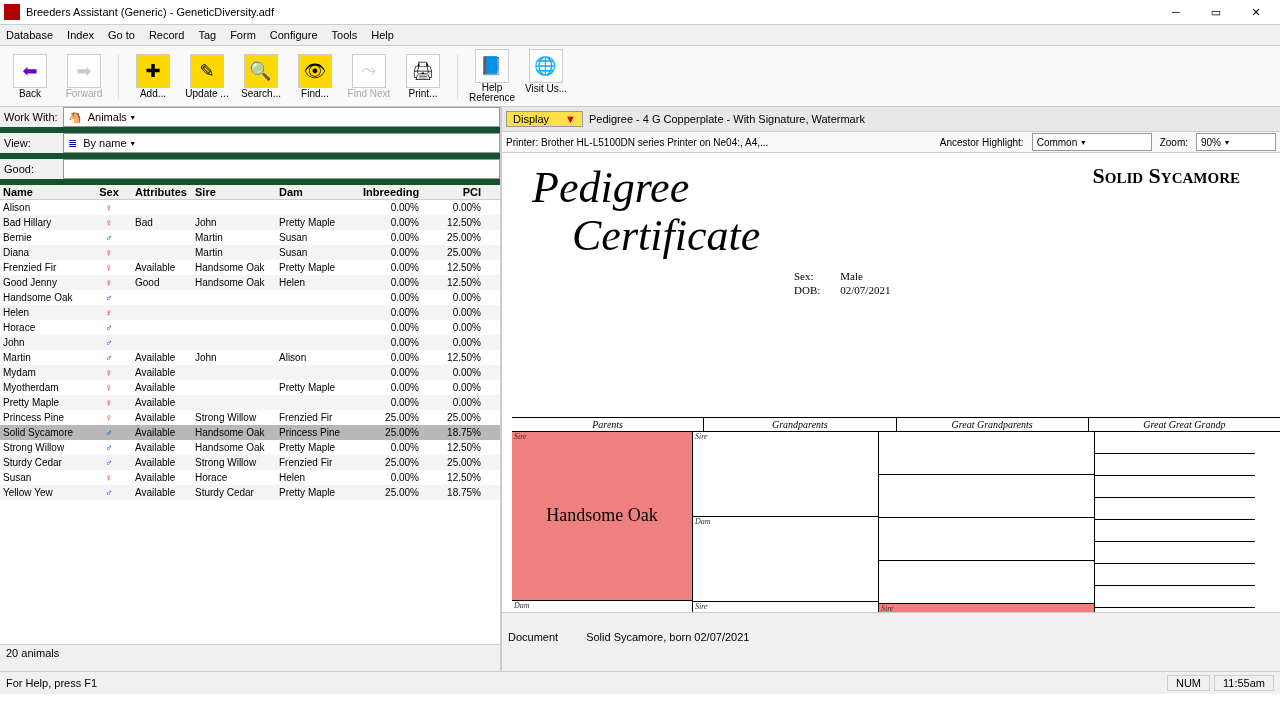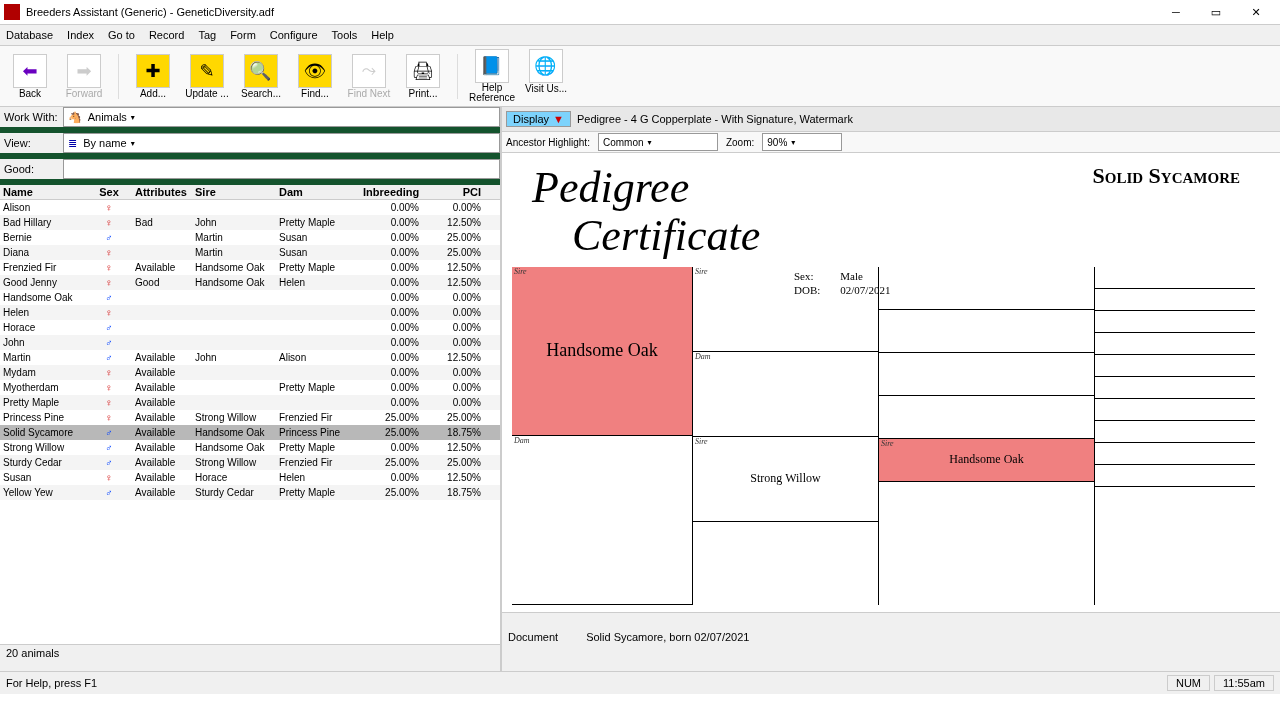--- a/index.html
+++ b/index.html
@@ -31,21 +31,21 @@
 .c-pci{width:56px;text-align:right}
 .gridbody{flex:1;overflow:auto;background:#fff}
 .grow{display:flex;height:15px;align-items:center;font-size:10px}
 .grow:nth-child(odd){background:#fff}
 .grow:nth-child(even){background:#f4f4f4}
 .grow.sel{background:#b8b8b8;color:#000}
 .sex-m{color:#0040ff;font-weight:bold}
 .sex-f{color:#d00000;font-weight:bold}
 .leftfoot{height:22px;border-top:1px solid #ccc;padding:2px 6px;background:#f0f0f0}
 .rtop{height:24px;display:flex;align-items:center;background:#e8e8e8;border-bottom:1px solid #ccc;padding:0 4px;gap:6px}
-.rtop .disp{background:#7dd3fc;border:1px solid #999;padding:1px 6px;display:flex;align-items:center;gap:4px}
+.rtop .disp{background:#fde047;border:1px solid #999;padding:1px 6px;display:flex;align-items:center;gap:16px}
 .rprint{height:20px;display:flex;align-items:center;background:#f8f8f8;border-bottom:1px solid #ccc;padding:0 4px;font-size:10px;gap:8px}
 .rprint .combo{border:1px solid #999;background:#fff;padding:0 4px;height:16px;display:flex;align-items:center}
 .preview{flex:1;background:#fff;overflow:hidden;position:relative}
 .doc{position:absolute;left:10px;top:5px;right:0;background:#fff}
 .doc .animalname{position:absolute;right:40px;top:5px;font:small-caps bold 22px "Times New Roman",serif}
 .doc .script{font:italic 44px "Brush Script MT","Times New Roman",serif;line-height:1.1;padding:6px 20px}
 .doc .meta{position:absolute;left:280px;top:110px;font:11px "Times New Roman",serif}
 .doc .meta td{padding:0 18px 0 0}
 .pedhdr{display:flex;font:italic 10px "Times New Roman",serif;border-top:1px solid #000;border-bottom:1px solid #000;margin-top:150px}
 .pedhdr div{flex:1;text-align:center;border-right:1px solid #000;padding:1px}
@@ -352,20 +352,21 @@
 
   <div class="rightpane">
     <div class="rtop">
       <div class="disp">
           <span>Display</span>
           <span style="color:#c00">▼</span>
         </div>
       <div style="flex:1">Pedigree - 4 G Copperplate - With Signature, Watermark</div>
     </div>
     <div class="rprint">
+      <span style="flex:1">Printer: Brother HL-L5100DN series Printer on Ne04:, A4,...</span>
       <span>Ancestor Highlight:</span>
       <div class="combo dd" style="width:110px">
           <span>Common</span>
         </div>
       <span>Zoom:</span>
       <div class="combo dd" style="width:70px">
           <span>90%</span>
         </div>
     </div>
 
@@ -382,20 +383,26 @@
                 <td>Sex:</td>
                 <td>Male</td>
               </tr>
           <tr>
                 <td>DOB:</td>
                 <td>02/07/2021</td>
               </tr>
         </tbody>
           </table>
 
+        <div class="pedhdr">
+          <div>Parents</div>
+            <div>Grandparents</div>
+          <div>Great Grandparents</div>
+            <div>Great Great Grandp</div>
+        </div>
 
         <div class="pedgrid">
           <div class="pcol" style="width:180px">
             <div class="pcell red" style="height:168px">
                 <span class="lbl">Sire</span>
                 <span style="font-size:18px">Handsome Oak</span>
               </div>
             <div class="pcell" style="height:168px">
                 <span class="lbl">Dam</span>
               </div>

